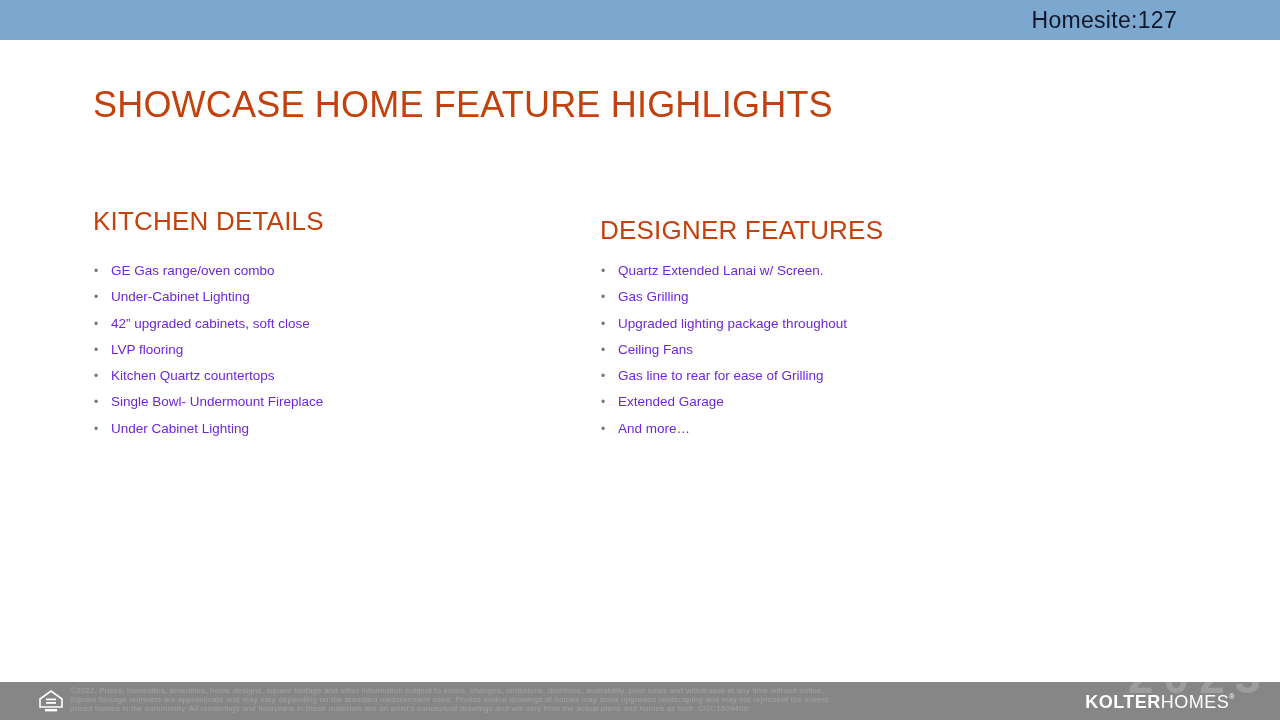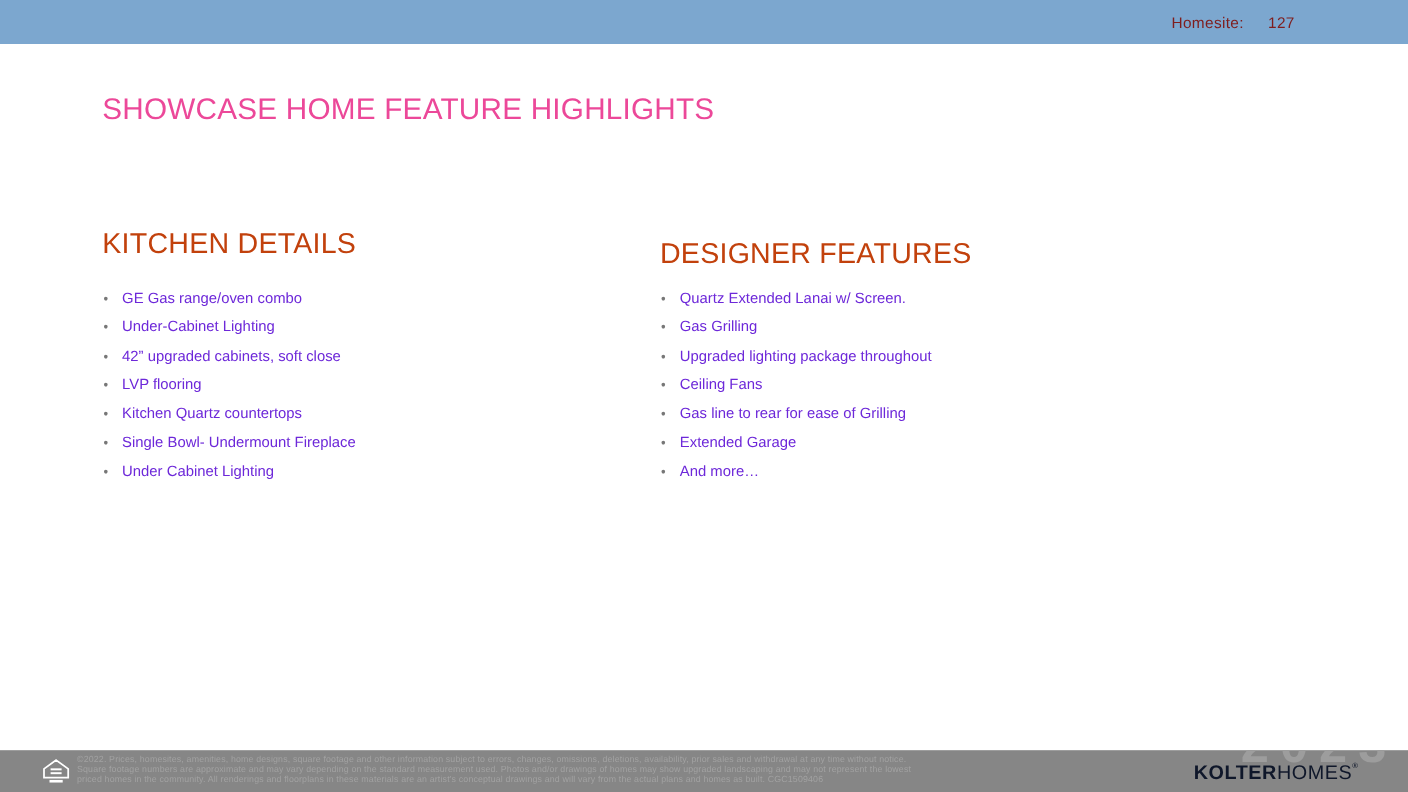--- a/index.html
+++ b/index.html
@@ -6,25 +6,25 @@
   .slide{
     position:relative;width:1280px;height:720px;background:#ffffff;
     font-family:"Liberation Sans", sans-serif;overflow:hidden;margin:0 auto;
   }
   
   .topbar{
     position:absolute;top:0;left:0;width:100%;height:40px;
     background:#7ca7cf;display:flex;align-items:center;justify-content:flex-end;
     box-sizing:border-box;padding-right:103px;
   }
-  .homesite{color:#7f1d1d;font-size:14px;font-weight:500;letter-spacing:.3px;display:flex;gap:22px;}
+  .homesite{color:#0f172a;font-size:23px;font-weight:500;letter-spacing:.3px;display:flex;}
   
   .slide-title{
     position:absolute;left:93px;top:84px;
-    font-size:27px;color:#ec4899;font-weight:400;letter-spacing:.2px;
+    font-size:36px;color:#c2410c;font-weight:400;letter-spacing:.2px;
   }
   
   .col{position:absolute;top:0;}
   .col-kitchen{left:93px;}
   .col-designer{left:600px;}
   .col-heading{
     position:absolute;font-size:26px;color:#c2410c;font-weight:400;letter-spacing:.2px;white-space:nowrap;
   }
   .col-kitchen .col-heading{top:206px;}
   .col-designer .col-heading{top:215px;}
@@ -50,21 +50,21 @@
   }
   .eho{
     position:absolute;left:38px;top:7px;width:26px;height:24px;
   }
   .disclaimer{
     position:absolute;left:70px;top:4px;color:#a2a2a2;
     font-size:8px;line-height:9.2px;letter-spacing:.15px;
   }
   .disclaimer div{white-space:nowrap;}
   .kolter-logo{
-    position:absolute;right:45px;top:10px;color:#0f172a;font-size:18px;
+    position:absolute;right:45px;top:10px;color:#ffffff;font-size:18px;
     letter-spacing:.5px;white-space:nowrap;display:flex;align-items:flex-start;
   }
   .kolter-logo .bold{font-weight:800;}
   .kolter-logo .light{font-weight:300;}
   .kolter-logo .reg{font-size:7px;font-weight:400;margin-top:1px;}
 </style>
 </head>
 <body>
 
 <div class="slide">

